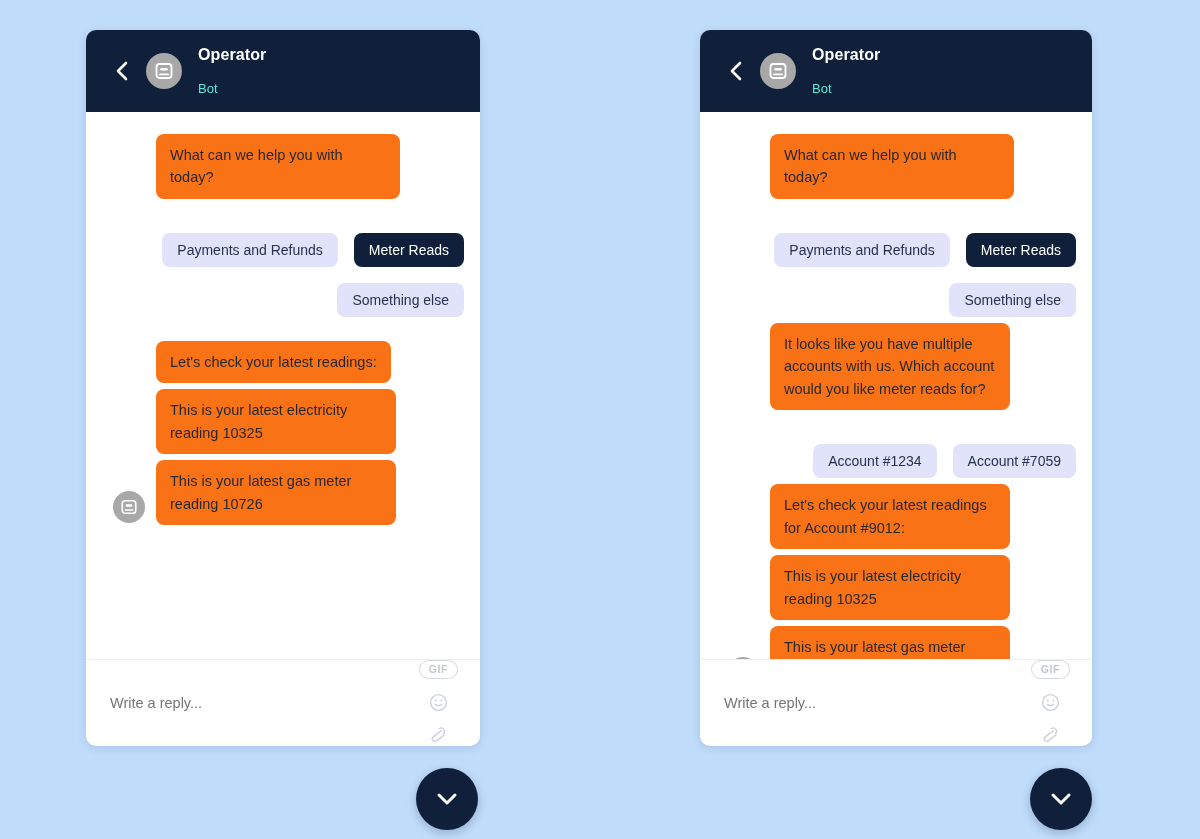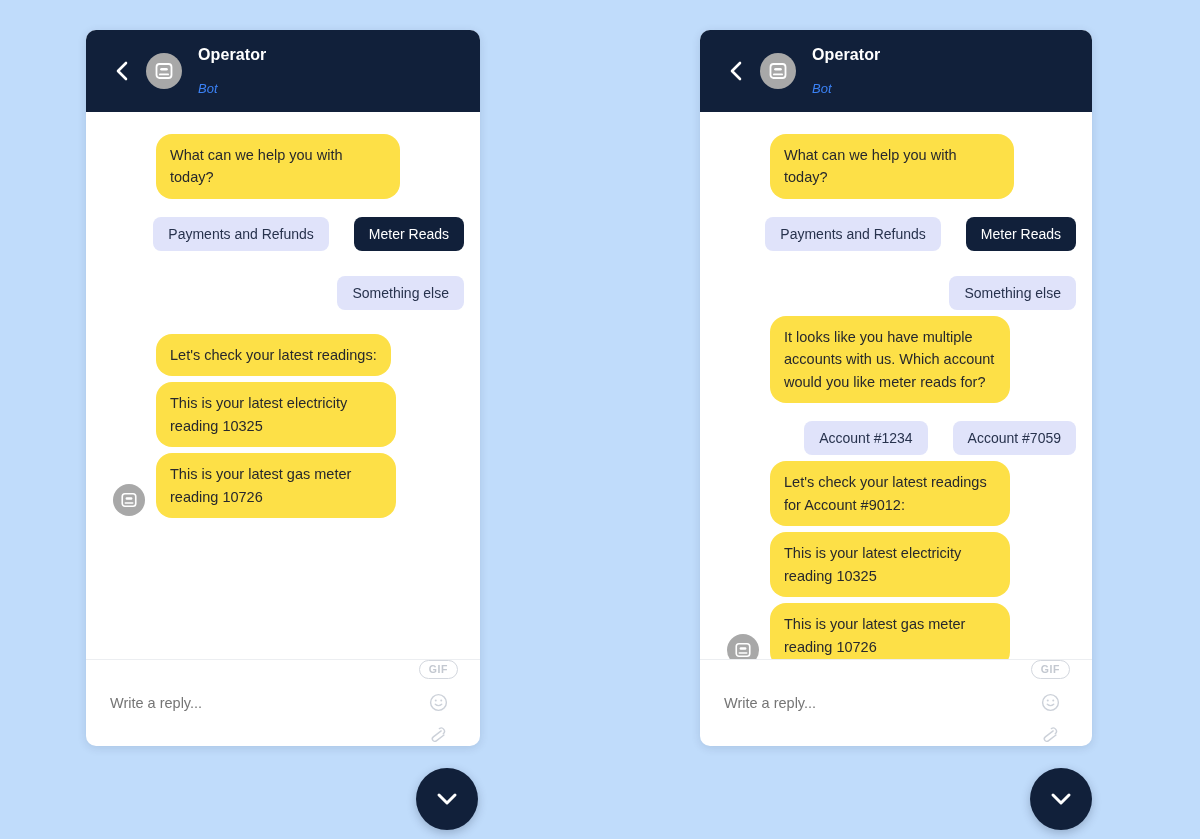--- a/index.html
+++ b/index.html
@@ -61,42 +61,41 @@
     margin-right: 16px;
   }
   .hdr-text { display: flex; flex-direction: column; line-height: 1.25; }
   .hdr-title {
     color: #ffffff;
     font-size: 16px;
     font-weight: bold;
     letter-spacing: 0.1px;
   }
   .hdr-sub {
-    color: #3b82f6;
+    color: #5eead4;
     font-size: 13px;
     margin-top: 16px;
-    font-style: italic;
   }
 
   
   .chat-body {
     flex: 1 1 auto;
     padding: 22px 16px 10px 16px;
     display: flex;
     flex-direction: column;
     overflow: hidden;
   }
 
   .row { display: flex; width: 100%; }
   .row-gutter { width: 54px; flex: 0 0 54px; display: flex; align-items: flex-end; justify-content: center; }
   .row-content { flex: 1 1 auto; display: flex; flex-direction: column; }
 
   .bubble {
-    background: #fde047;
-    border-radius: 16px;
+    background: #f97316;
+    border-radius: 8px;
     padding: 10px 14px;
     font-size: 14.5px;
     color: #27282c;
     line-height: 1.55;
     max-width: 244px;
     margin-bottom: 6px;
     align-self: flex-start;
   }
   .bubble.wide { max-width: 240px; }
 
@@ -109,22 +108,22 @@
     align-items: center;
     justify-content: center;
     margin-bottom: 8px;
   }
 
   
   .chips {
     display: flex;
     flex-wrap: wrap;
     justify-content: flex-end;
-    gap: 25px;
-    margin-top: 12px;
+    gap: 16px;
+    margin-top: 28px;
     margin-bottom: 6px;
     padding-left: 2px;
   }
   .chip {
     background: #e0e3fa;
     color: #27324d;
     font-size: 14px;
     padding: 9px 15px;
     border-radius: 8px;
     white-space: nowrap;

